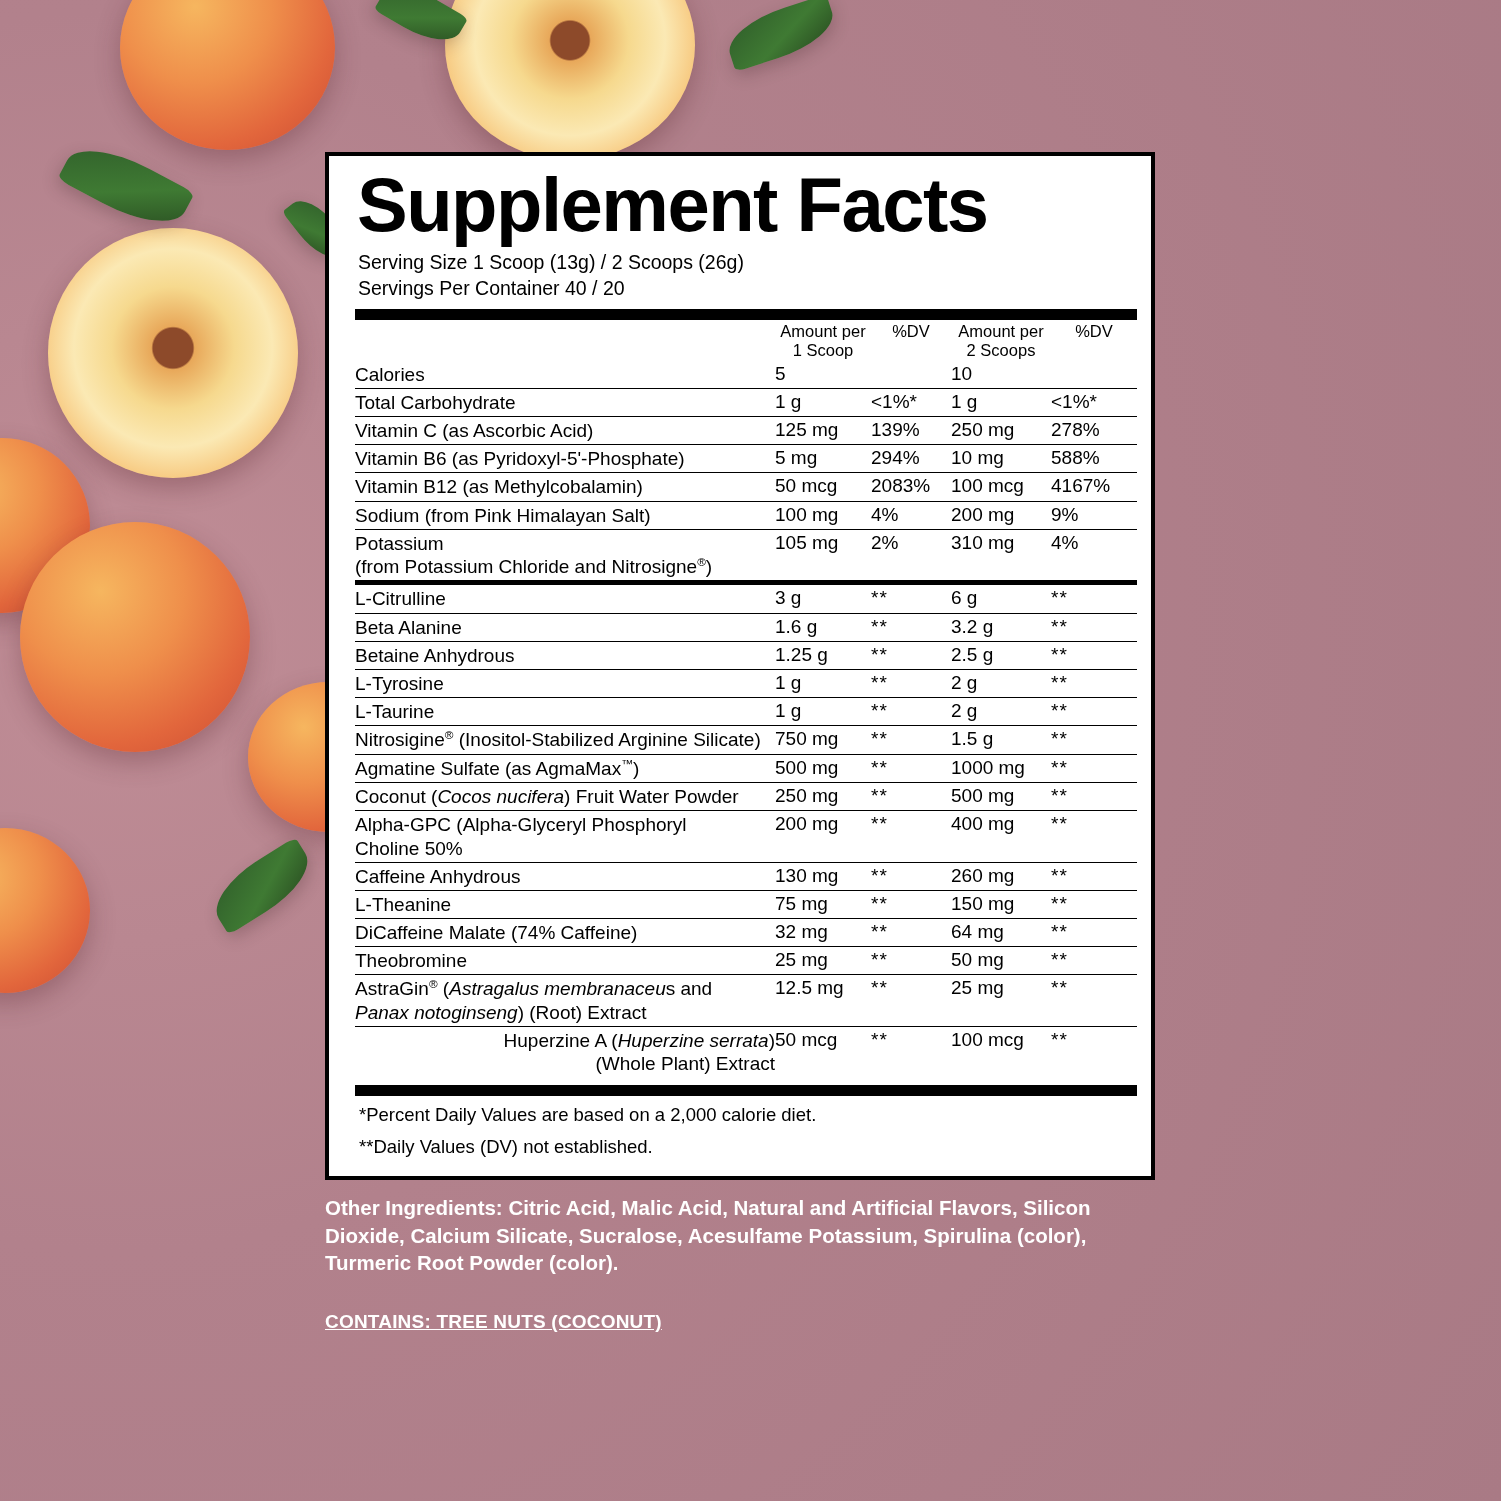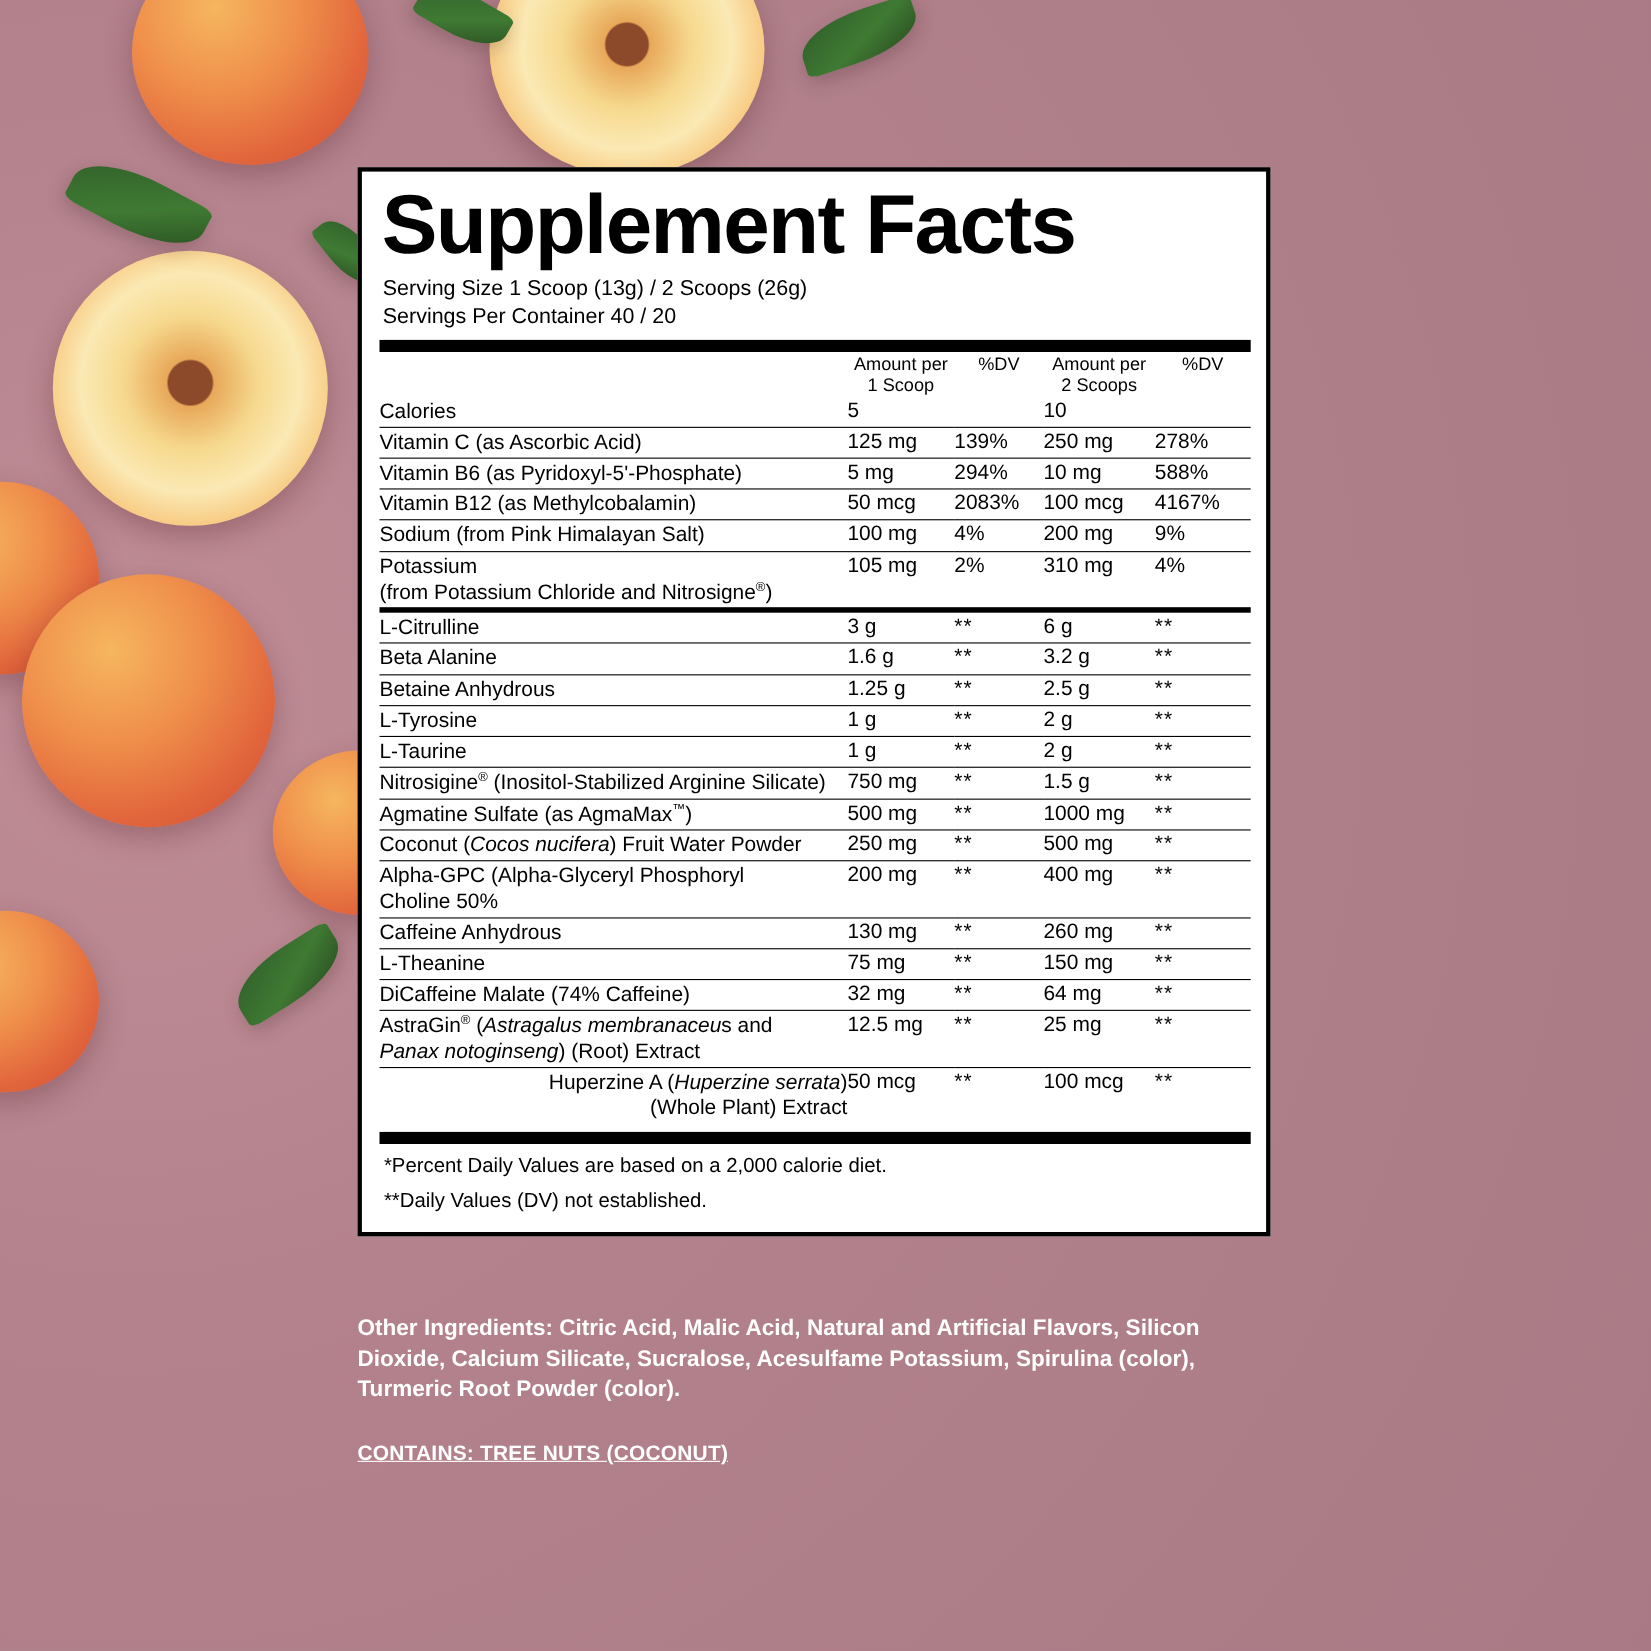--- a/index.html
+++ b/index.html
@@ -46,21 +46,21 @@
 
   
   #panel {
     position: absolute;
     left: 325px;
     top: 152px;
     width: 830px;
     background: #ffffff;
     border: 4px solid #000;
     box-sizing: border-box;
-    padding: 10px 14px 16px 16px;
+    padding: 10px 14px 16px 26px;
     color: #000;
   }
   #sf-title {
     font-size: 76px;
     font-weight: 700;
     line-height: .92;
     letter-spacing: -1.5px;
     margin: 4px 0 10px 2px;
     font-family: "Liberation Sans", sans-serif;
   }
@@ -175,20 +175,27 @@
     </thead>
     <tbody id="tbody-main">
         <tr class="row">
           <td class="nutrient">Calories</td>
           <td class="amt1">5</td>
           <td class="dv1"></td>
           <td class="amt2">10</td>
           <td class="dv2"></td>
         </tr>
         <tr class="row">
+          <td class="nutrient">Total Carbohydrate</td>
+          <td class="amt1">1 g</td>
+          <td class="dv1">&lt;1%*</td>
+          <td class="amt2">1 g</td>
+          <td class="dv2">&lt;1%*</td>
+        </tr>
+        <tr class="row">
           <td class="nutrient">Vitamin C (as Ascorbic Acid)</td>
           <td class="amt1">125 mg</td>
           <td class="dv1">139%</td>
           <td class="amt2">250 mg</td>
           <td class="dv2">278%</td>
         </tr>
         <tr class="row">
           <td class="nutrient">Vitamin B6 (as Pyridoxyl-5'-Phosphate)</td>
           <td class="amt1">5 mg</td>
           <td class="dv1">294%</td>
@@ -301,20 +308,27 @@
           <td class="dv2"><span class="stars">**</span></td>
         </tr>
         <tr class="row">
           <td class="nutrient">DiCaffeine Malate (74% Caffeine)</td>
           <td class="amt1">32 mg</td>
           <td class="dv1"><span class="stars">**</span></td>
           <td class="amt2">64 mg</td>
           <td class="dv2"><span class="stars">**</span></td>
         </tr>
         <tr class="row">
+          <td class="nutrient">Theobromine</td>
+          <td class="amt1">25 mg</td>
+          <td class="dv1"><span class="stars">**</span></td>
+          <td class="amt2">50 mg</td>
+          <td class="dv2"><span class="stars">**</span></td>
+        </tr>
+        <tr class="row">
           <td class="nutrient">AstraGin<sup>®</sup> (<span class="ital">Astragalus membranaceu</span>s and<br><span class="ital">Panax notoginseng</span>) (Root) Extract</td>
           <td class="amt1">12.5 mg</td>
           <td class="dv1"><span class="stars">**</span></td>
           <td class="amt2">25 mg</td>
           <td class="dv2"><span class="stars">**</span></td>
         </tr>
         <tr class="row">
           <td class="nutrient" style="border-bottom: none; text-align: right;">Huperzine A (<span class="ital">Huperzine serrata</span>)<br>(Whole Plant) Extract</td>
           <td class="amt1" style="border-bottom: none;">50 mcg</td>
           <td class="dv1" style="border-bottom: none;"><span class="stars">**</span></td>

